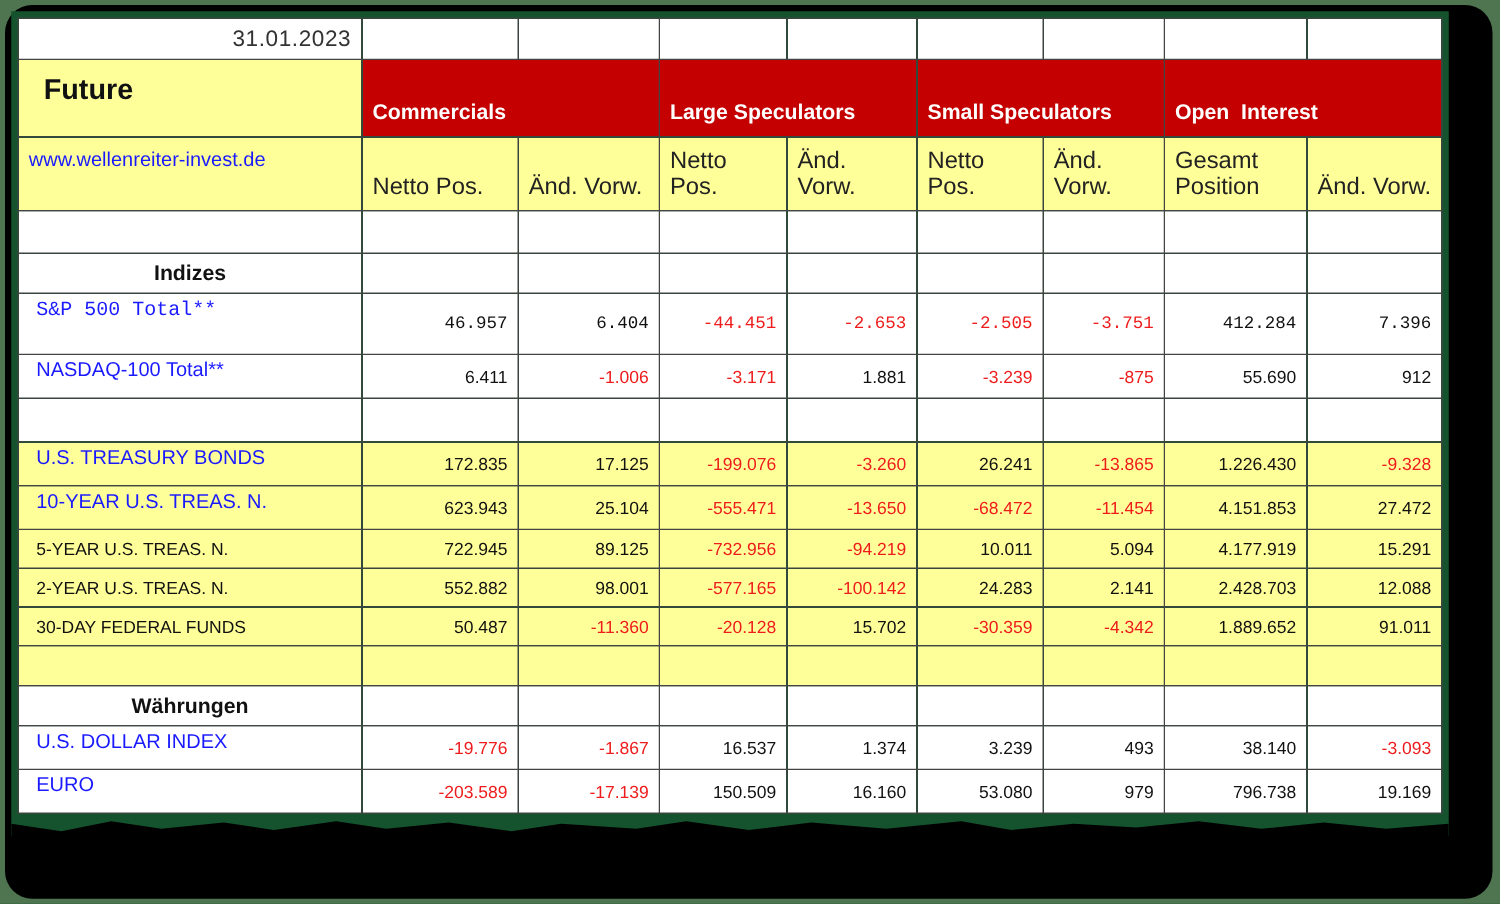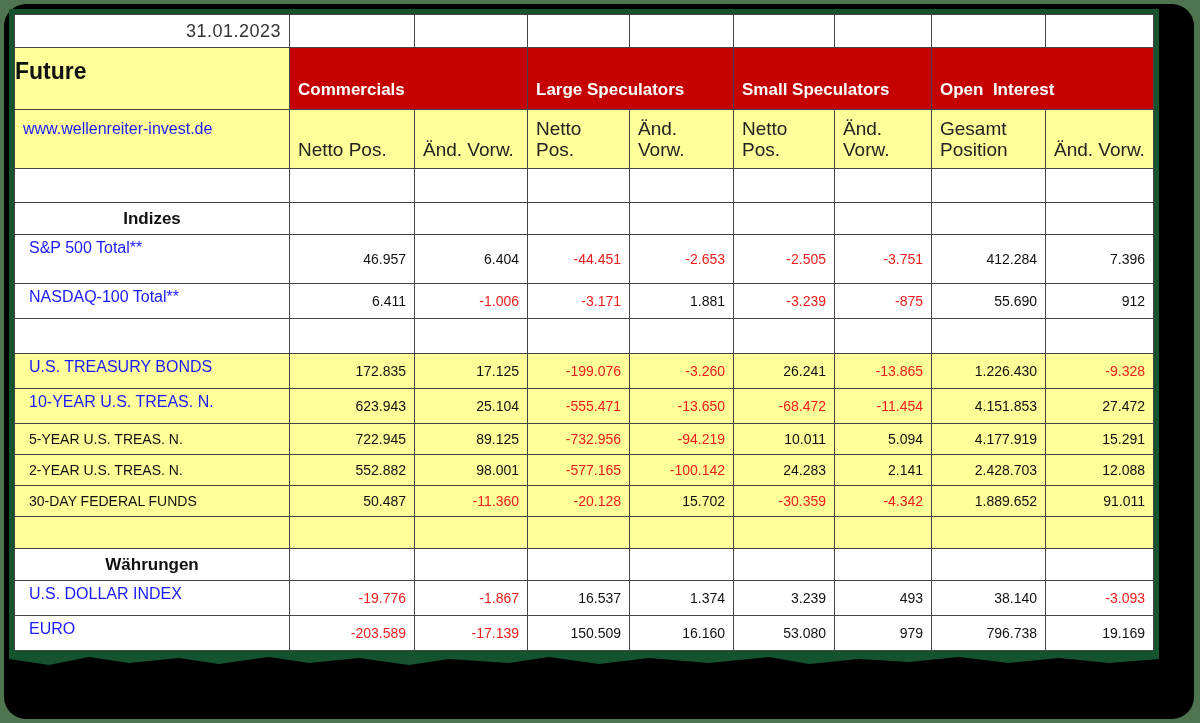--- a/index.html
+++ b/index.html
@@ -31,21 +31,21 @@
     font-size: 14px;
     color: #111;
     overflow: hidden;
     white-space: nowrap;
   }
   td.num { text-align: right; font-size: 14px; }
   td.neg { color: #ee1c1c; }
   .yellow td { background: #ffff99; }
   .white td { background: #ffffff; }
   .red-head td.grp { background: #c40000; color: #fff; font-weight: bold; font-size: 17px; vertical-align: bottom; padding-bottom: 8px; white-space: normal; line-height: 22px;}
-  .title { font-weight: bold; font-size: 23px; vertical-align: top; padding-top: 10px; padding-left: 0; }
+  .title { font-weight: bold; font-size: 23px; vertical-align: top; padding-top: 10px; padding-left: 20px; }
   .date { text-align: right; font-size: 18px; color: #333; letter-spacing: 0.5px; }
   .link { color: #1a1aff; font-size: 16px; }
   .sub { font-size: 19px; color: #222; vertical-align: bottom; padding-bottom: 8px; white-space: normal; line-height: 21px;}
   .section { font-weight: bold; font-size: 17px; text-align: center; }
   .name-blue { color: #1a1aff; font-size: 16px; vertical-align: top; padding-top: 4px; padding-left: 14px; }
   .name-black { color: #111; font-size: 14px; padding-left: 14px; }
 </style>
 </head>
 <body>
 
@@ -110,21 +110,21 @@
           <td></td>
           <td></td>
           <td></td>
           <td></td>
           <td></td>
           <td></td>
           <td></td>
   </tr>
   </tbody>
       <tbody id="sec0" class="white">
-        <tr style="height: 49px;">
+        <tr style="height: 49px; font-family: Liberation Mono, monospace;">
           <td class="name-blue">S&amp;P 500 Total**</td>
           <td class="num">46.957</td>
           <td class="num">6.404</td>
           <td class="num neg">-44.451</td>
           <td class="num neg">-2.653</td>
           <td class="num neg">-2.505</td>
           <td class="num neg">-3.751</td>
           <td class="num">412.284</td>
           <td class="num">7.396</td>
         </tr>

